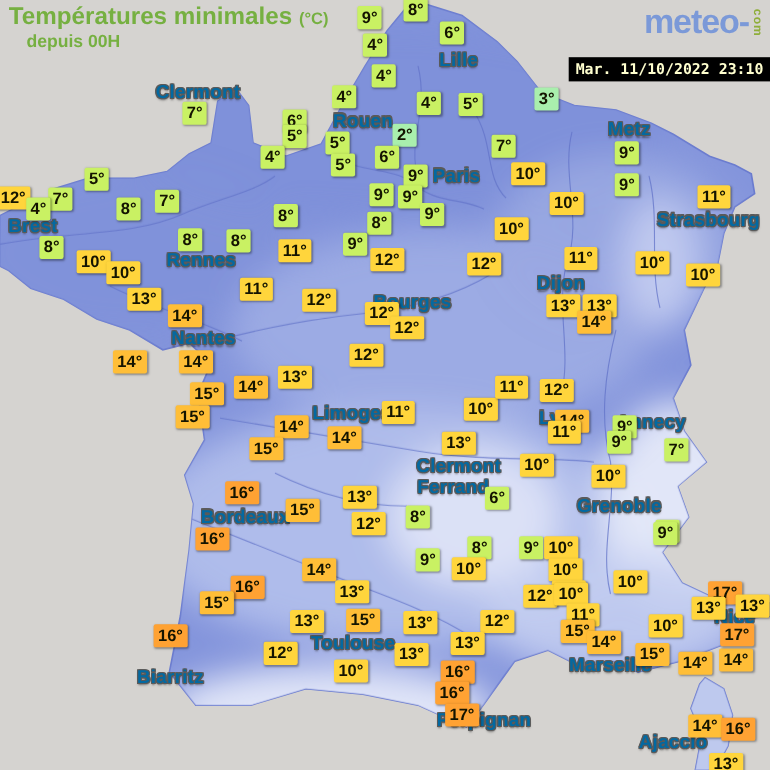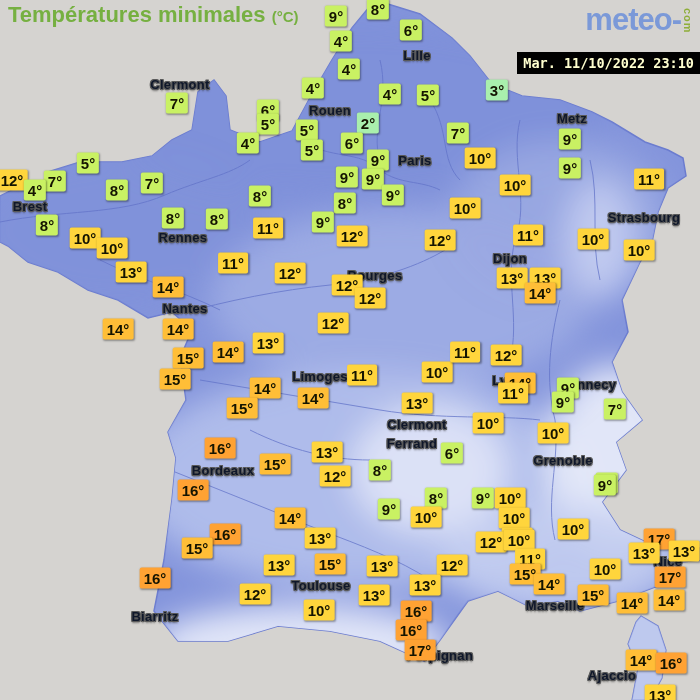--- a/index.html
+++ b/index.html
@@ -1,21 +1,21 @@
 <!DOCTYPE html>
 <html><head>
 <meta charset="utf-8">
 <style>
   html,body{margin:0;padding:0;}
   #page{position:relative;width:700px;height:700px;overflow:hidden;
         background:#d5d3d0;font-family:"Liberation Sans",sans-serif;}
   #map-svg{position:absolute;left:0;top:0;z-index:0;}
   #overlay{position:absolute;left:0;top:0;width:700px;height:700px;z-index:2;}
   .city{position:absolute;transform:translate(-50%,-50%);
-        font-weight:bold;font-size:13px;color:#0f172a;white-space:nowrap;letter-spacing:.3px;
+        font-weight:bold;font-size:17px;color:#0369a1;white-space:nowrap;letter-spacing:.3px;
         text-shadow:-1px -1px 0 #5a5a5a,1px -1px 0 #5a5a5a,-1px 1px 0 #5a5a5a,1px 1px 0 #5a5a5a,
                     -1px 0 0 #5a5a5a,1px 0 0 #5a5a5a,0 -1px 0 #5a5a5a,0 2px 2px rgba(40,40,40,.6);}
   .chip{position:absolute;transform:translate(-50%,-50%);
         font-weight:bold;font-size:15px;color:#141400;line-height:17px;
         padding:2px 4px;border-radius:2px;white-space:nowrap;
         box-shadow:1px 1px 2px rgba(0,0,0,.35);}
   #title-block{position:absolute;left:8px;top:2px;z-index:5;}
   #page-title{font-size:22px;font-weight:bold;color:#76b041;}
   #page-title .unit{font-size:15px;}
   #page-subtitle{font-size:16px;font-weight:bold;color:#76b041;margin-left:16px;margin-top:2px;}
@@ -80,21 +80,21 @@
     <path d="M641,616 L658,626 L666,650 L662,678 L650,700 L632,700 L638,668 L628,644 L636,622 Z" fill="#aab7e8" stroke="#6b7ccf" stroke-width="1.2"></path>
     <path d="M641,616 L658,626 L666,650 L662,678 L650,700 L632,700 L638,668 L628,644 L636,622 Z" fill="#dde3f7" opacity=".4"></path>
   </svg>
 
   <div id="overlay">
       <span class="city" style="left: 180px; top: 84px;">Clermont</span>
       <span class="city" style="left: 417px; top: 55px;">Lille</span>
       <span class="city" style="left: 330px; top: 110px;">Rouen</span>
       <span class="city" style="left: 572px; top: 118px;">Metz</span>
       <span class="city" style="left: 415px; top: 160px;">Paris</span>
-      <span class="city" style="left: 644px; top: 217px;">Strasbourg</span>
+      <span class="city" style="left: 644px; top: 200px;">Strasbourg</span>
       <span class="city" style="left: 30px; top: 206px;">Brest</span>
       <span class="city" style="left: 183px; top: 237px;">Rennes</span>
       <span class="city" style="left: 510px; top: 258px;">Dijon</span>
       <span class="city" style="left: 375px; top: 275px;">Bourges</span>
       <span class="city" style="left: 185px; top: 308px;">Nantes</span>
       <span class="city" style="left: 320px; top: 376px;">Limoges</span>
       <span class="city" style="left: 500px; top: 380px;">Ly</span>
       <span class="city" style="left: 592px; top: 384px;">Annecy</span>
       <span class="city" style="left: 417px; top: 424px;">Clermont</span>
       <span class="city" style="left: 412px; top: 443px;">Ferrand</span>
@@ -234,20 +234,21 @@
       <span class="chip" style="left: 641px; top: 660px; background: rgb(255, 190, 55);">14°</span>
       <span class="chip" style="left: 671px; top: 663px; background: rgb(255, 162, 51);">16°</span>
       <span class="chip" style="left: 660px; top: 695px; background: rgb(255, 213, 60);">13°</span>
     </div>
 
   <div id="title-block">
     <div id="page-title">
       <span>Températures minimales</span>
       <span class="unit">(°C)</span>
     </div>
+    <div id="page-subtitle">depuis 00H</div>
   </div>
 
   <div id="logo">
     <span class="p1">meteo-</span>
       <span class="suffix">com</span>
   </div>
 
   <div id="datetime-badge">Mar. 11/10/2022 23:10</div>
 
 

